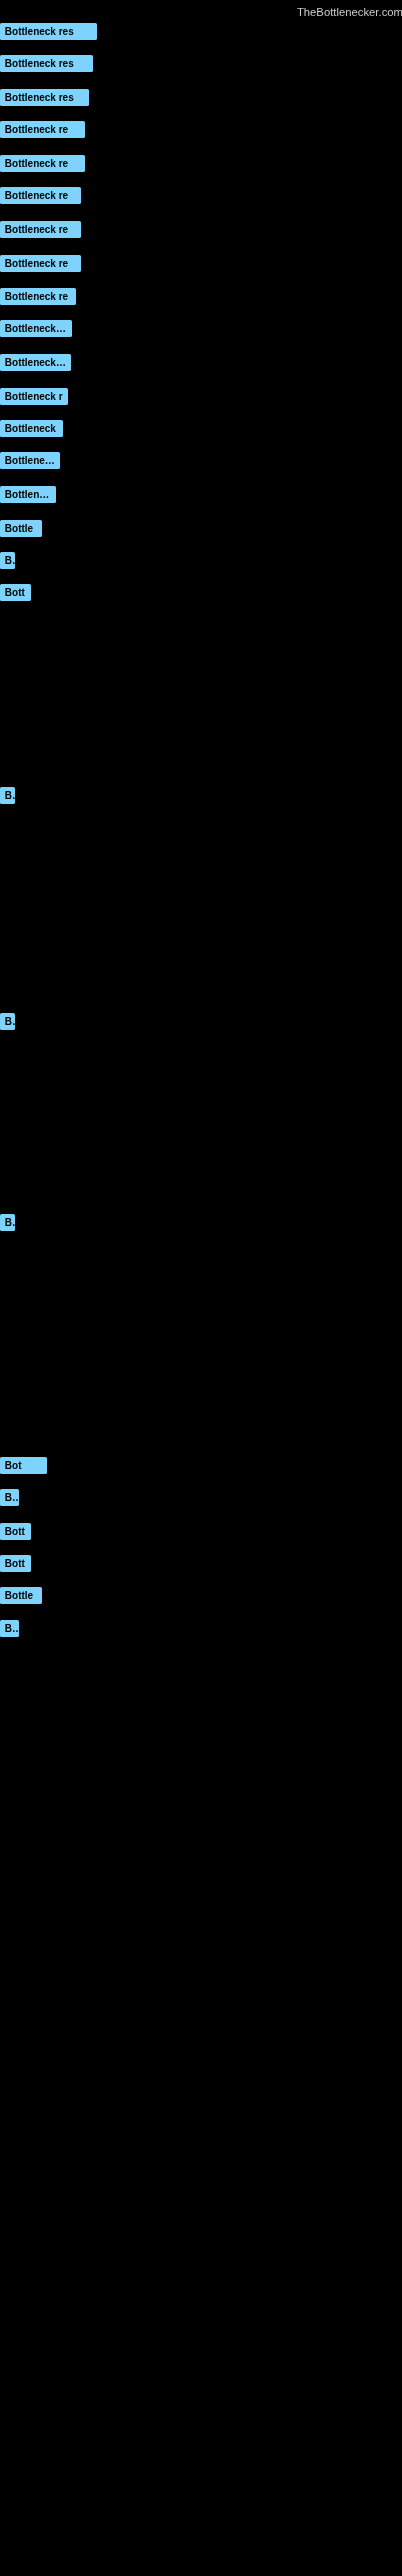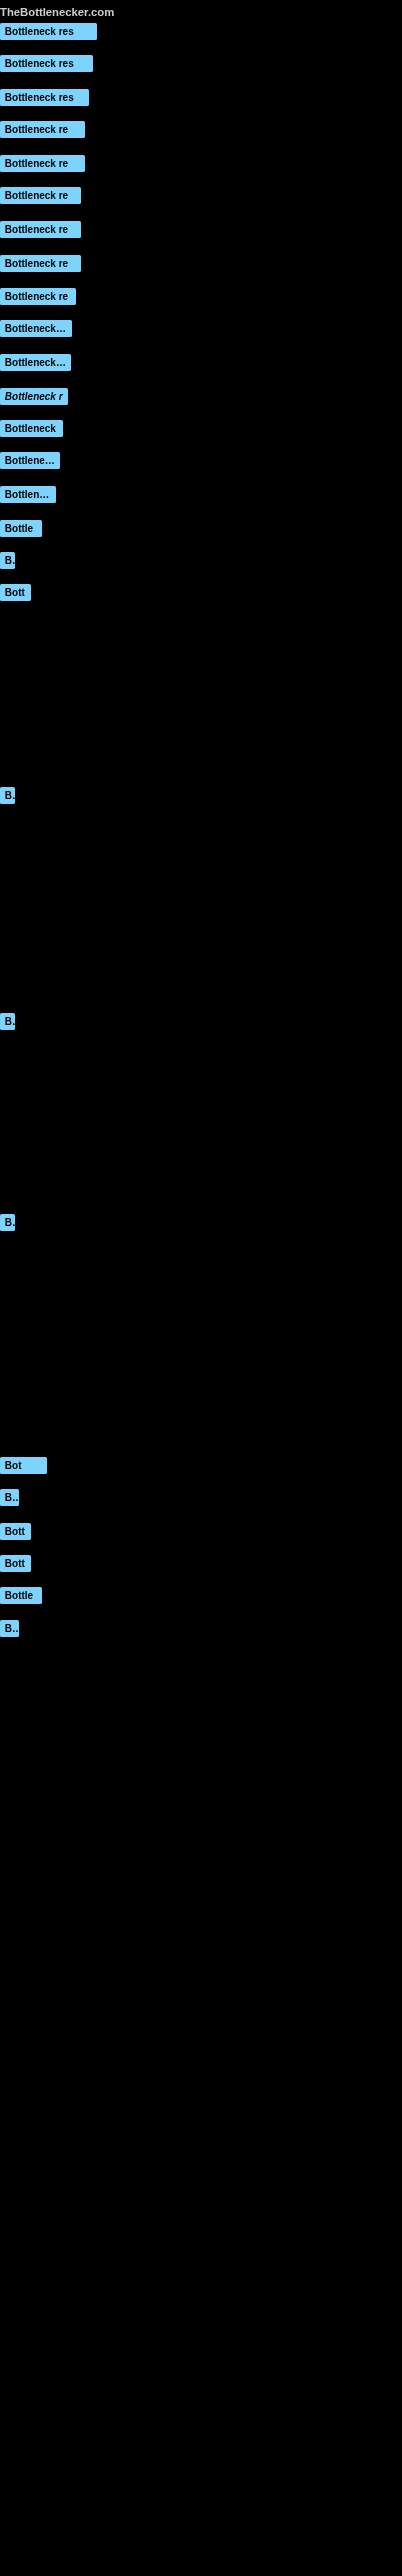--- a/index.html
+++ b/index.html
@@ -8,26 +8,25 @@
       box-sizing: border-box;
     }
     body {
       width: 403px;
       min-height: 2576px;
       background: #000000;
       font-family: Arial, sans-serif;
       position: relative;
     }
     .site-title {
-      text-align: left;
+      text-align: right;
       color: #cccccc;
       font-size: 11.3px;
       padding: 6.4px 0;
       background: #000;
-      font-weight: bold;
     }
     .btn-item {
       position: absolute;
       background: #7dd3fc;
       color: #000;
       font-size: 10px;
       font-weight: bold;
       padding: 3.2px 4.8px;
       border-radius: 1.6px;
       white-space: nowrap;
@@ -45,21 +44,21 @@
 <div class="btn-item" style="top: 55px; left: 0px; width: 93px;">Bottleneck res</div>
 <div class="btn-item" style="top: 89px; left: 0px; width: 89px;">Bottleneck res</div>
 <div class="btn-item" style="top: 121px; left: 0px; width: 85px;">Bottleneck re</div>
 <div class="btn-item" style="top: 155px; left: 0px; width: 85px;">Bottleneck re</div>
 <div class="btn-item" style="top: 187px; left: 0px; width: 81px;">Bottleneck re</div>
 <div class="btn-item" style="top: 221px; left: 0px; width: 81px;">Bottleneck re</div>
 <div class="btn-item" style="top: 255px; left: 0px; width: 81px;">Bottleneck re</div>
 <div class="btn-item" style="top: 288px; left: 0px; width: 76px;">Bottleneck re</div>
 <div class="btn-item" style="top: 320px; left: 0px; width: 72px;">Bottleneck re</div>
 <div class="btn-item" style="top: 354px; left: 0px; width: 71px;">Bottleneck re</div>
-<div class="btn-item" style="top: 388px; left: 0px; width: 68px; font-style: italic;">Bottleneck r</div>
+<div class="btn-item" style="top: 388px; left: 0px; width: 68px;">Bottleneck r</div>
 <div class="btn-item" style="top: 420px; left: 0px; width: 63px;">Bottleneck</div>
 <div class="btn-item" style="top: 452px; left: 0px; width: 60px;">Bottleneck</div>
 <div class="btn-item" style="top: 486px; left: 0px; width: 56px;">Bottleneck</div>
 <div class="btn-item" style="top: 520px; left: 0px; width: 42px;">Bottle</div>
 <div class="btn-item" style="top: 552px; left: 0px; width: 14.5px;">B</div>
 <div class="btn-item" style="top: 584px; left: 0px; width: 31px;">Bott</div>
 <div class="btn-item" style="top: 787px; left: 0px; width: 14.5px;">B</div>
 <div class="btn-item" style="top: 1013px; left: 0px; width: 14.5px;">B</div>
 <div class="btn-item" style="top: 1214px; left: 0px; width: 14.5px;">B</div>
 <div class="btn-item" style="top: 1457px; left: 0px; width: 47px;">Bot</div>

